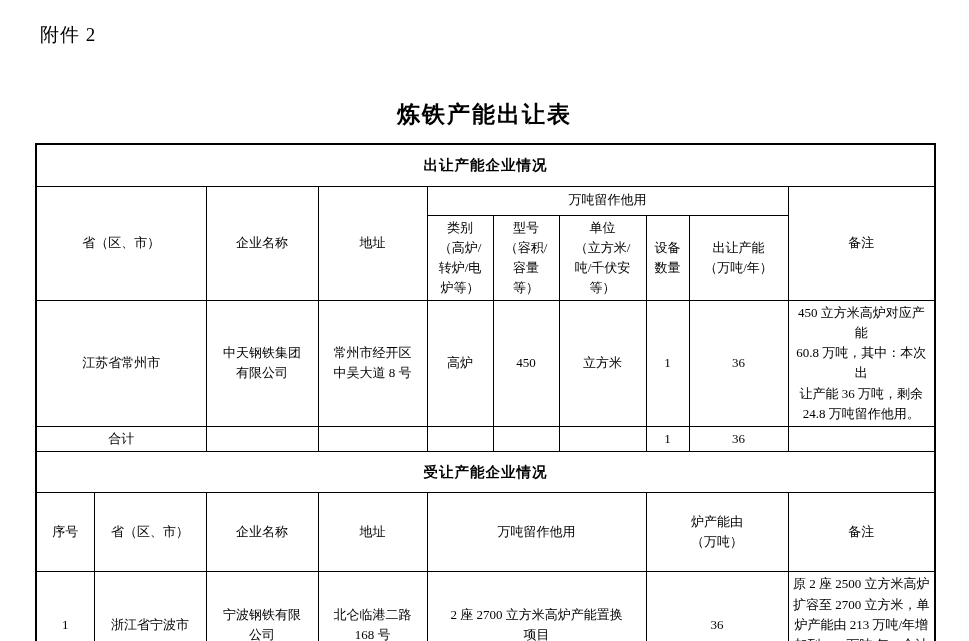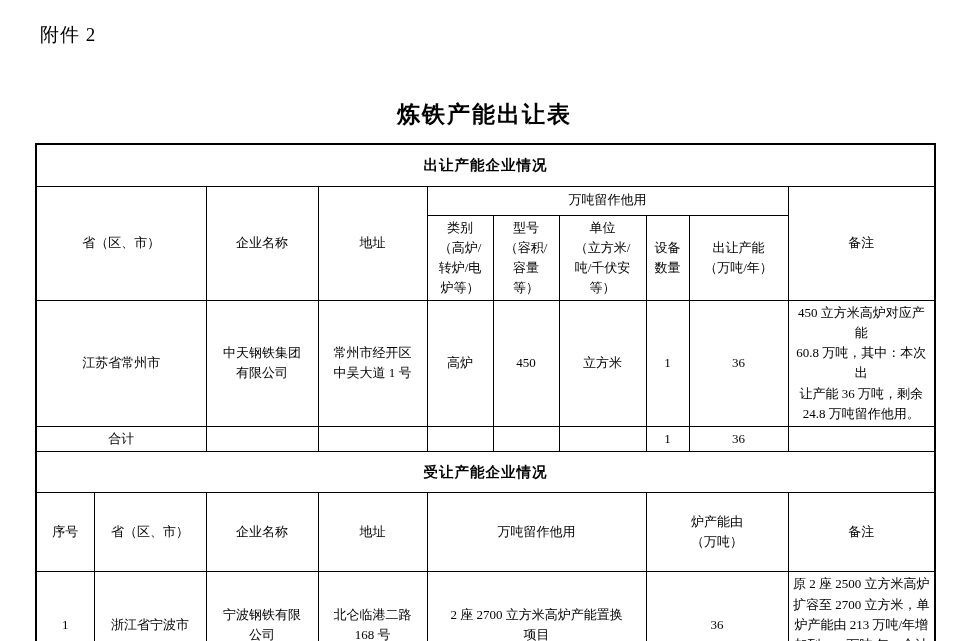--- a/index.html
+++ b/index.html
@@ -117,21 +117,21 @@
 数量</td>
     <td class="pre">出让产能
 （万吨/年）</td>
   </tr>
 
   <tr class="r-data1">
     <td colspan="2">江苏省常州市</td>
     <td class="pre">中天钢铁集团
 有限公司</td>
     <td class="pre">常州市经开区
-中吴大道 1 号</td>
+中吴大道 8 号</td>
     <td>高炉</td>
     <td>450</td>
     <td>立方米</td>
     <td>1</td>
     <td>36</td>
     <td class="remark-cell">450 立方米高炉对应产能
 60.8 万吨，其中：本次出
 让产能 36 万吨，剩余
 24.8 万吨留作他用。</td>
   </tr>

